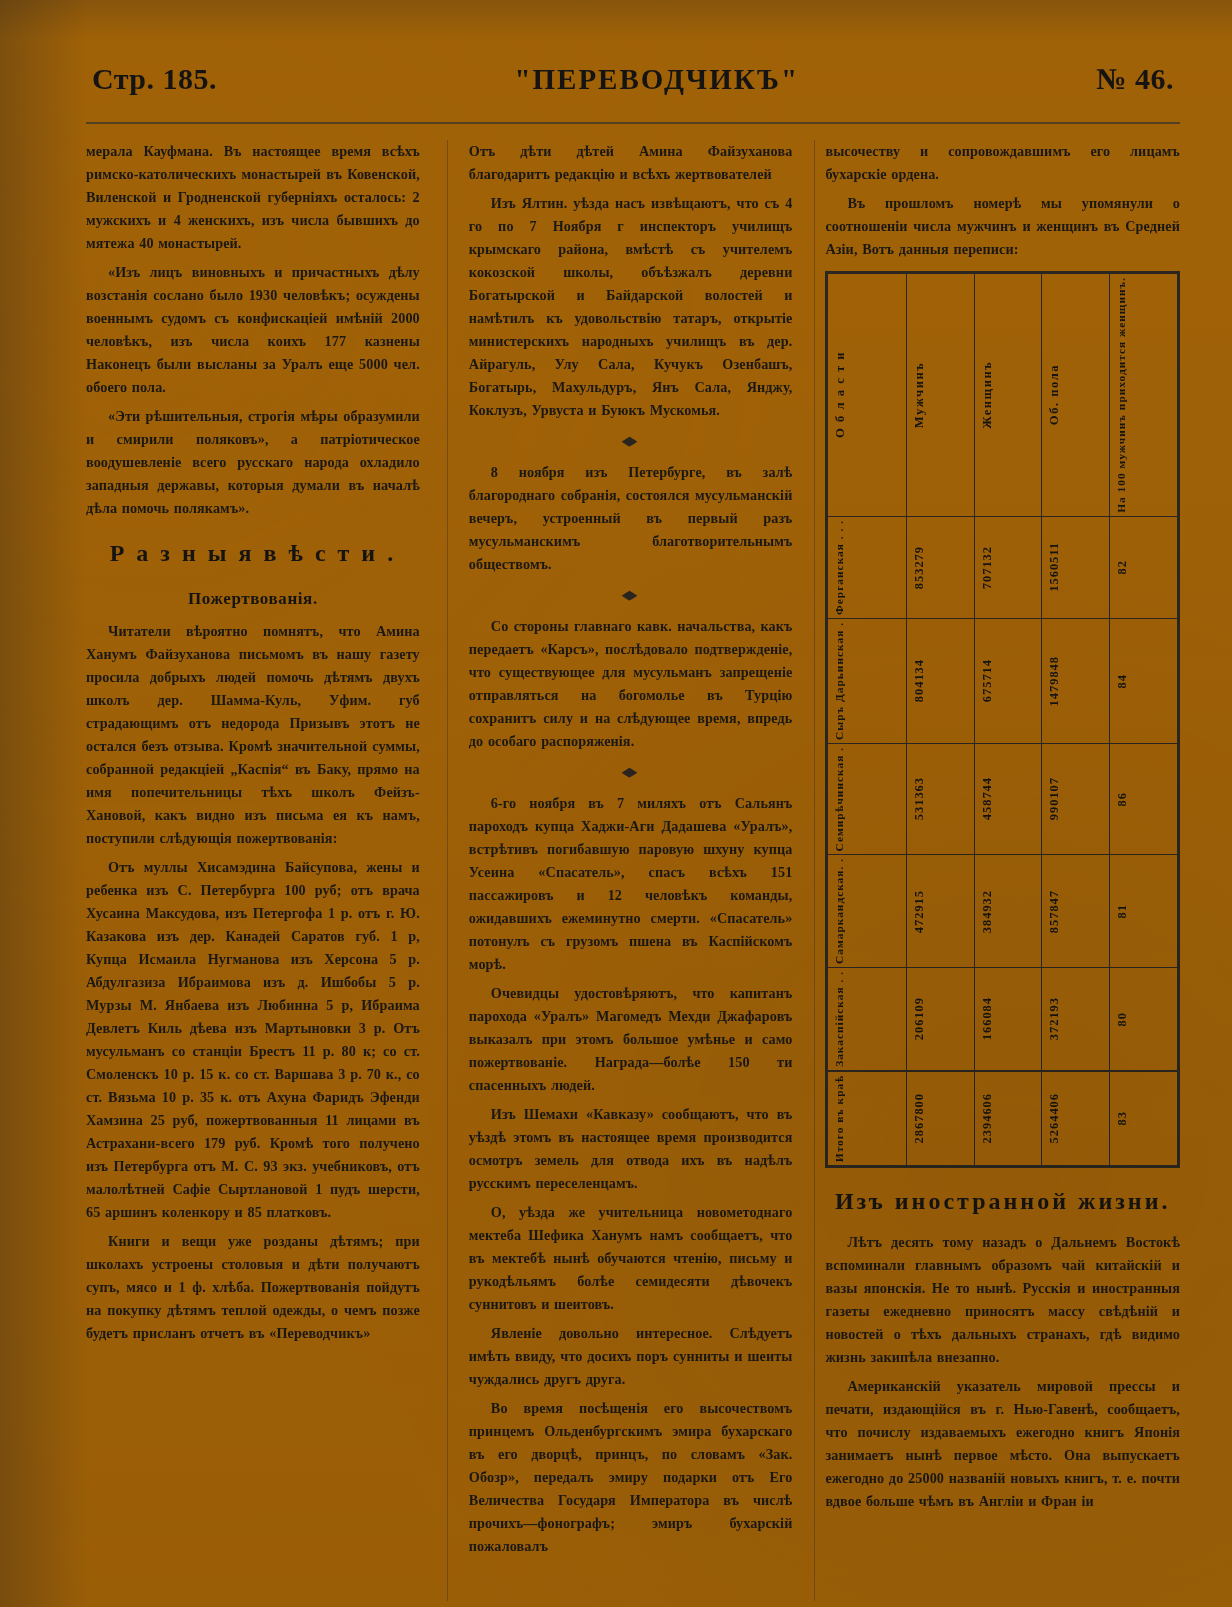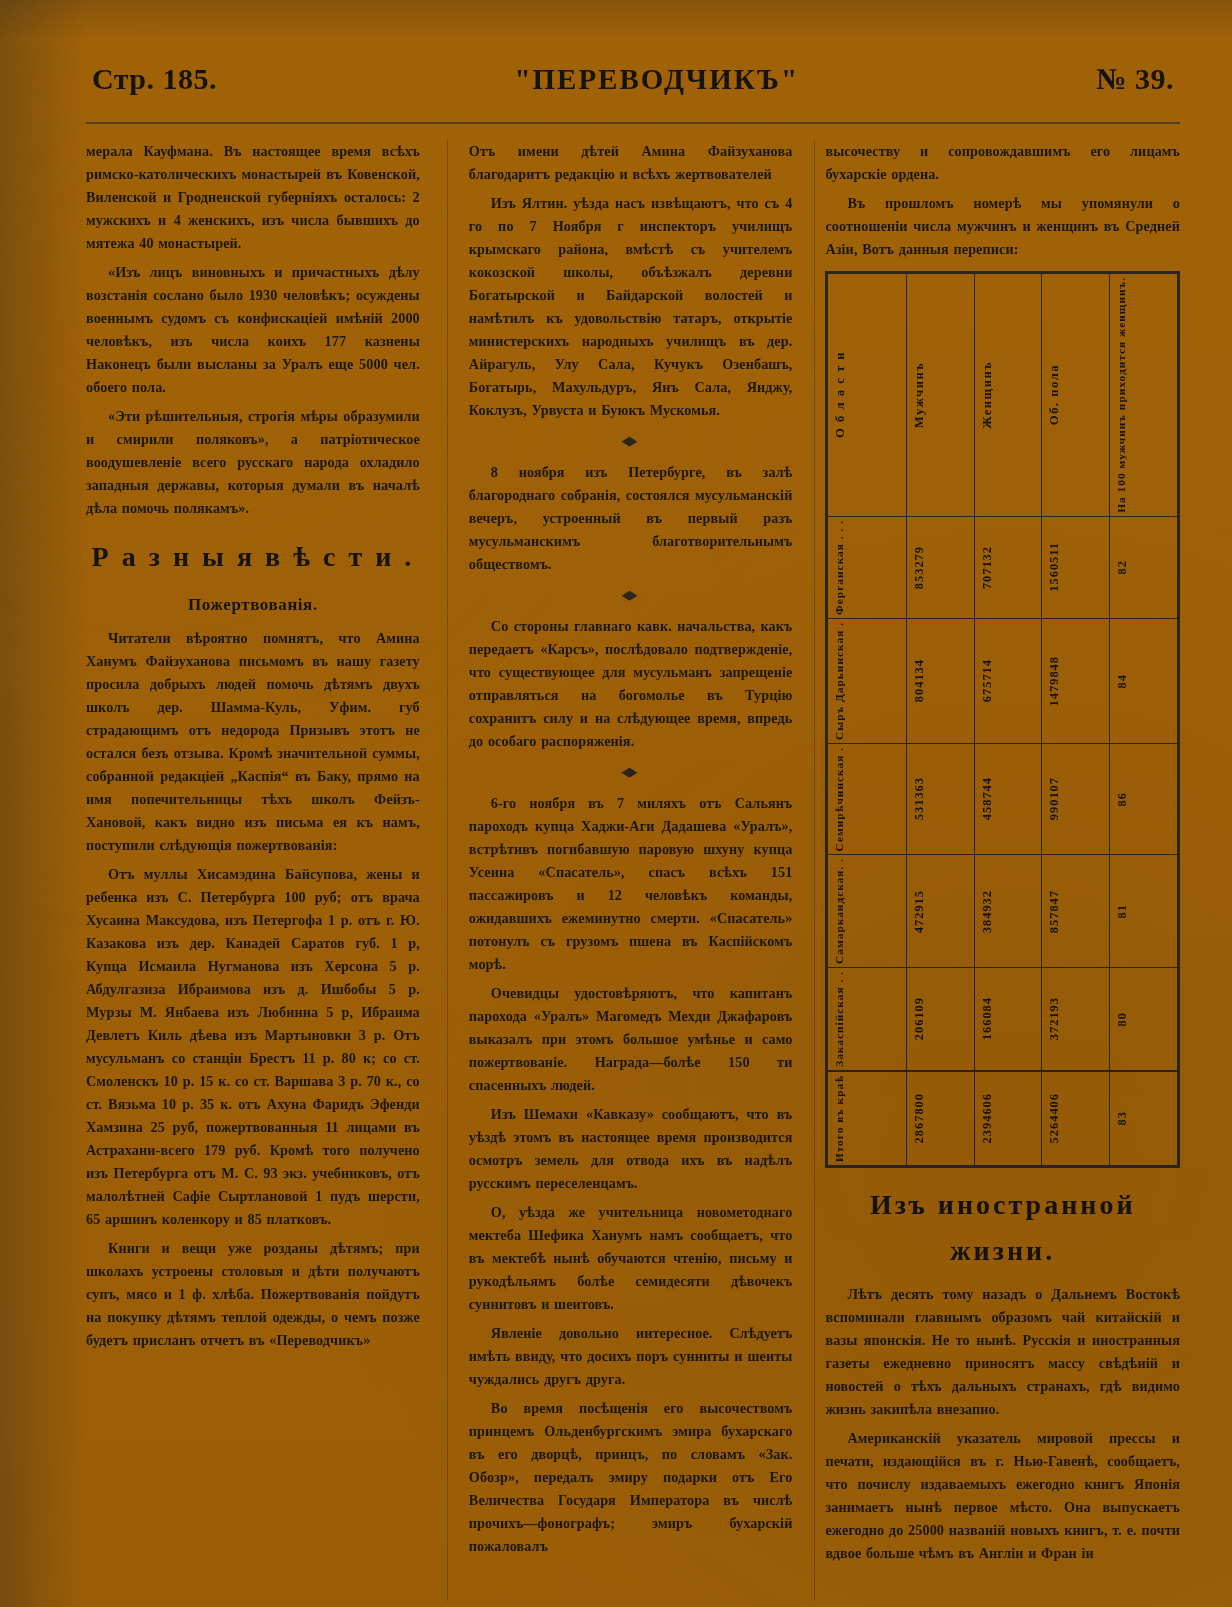--- a/index.html
+++ b/index.html
@@ -112,21 +112,21 @@
     font-weight: bold;
     letter-spacing: 0.1px;
     word-spacing: 1px;
     color: #1b1814;
   }
   p.para.noind { text-indent: 0; }
 
   h2.sec {
     margin: 14px 0 10px 0;
     text-align: center;
-    font-size: 28px;
+    font-size: 24px;
     font-weight: bold;
     letter-spacing: 3px;
   }
   h3.sub {
     margin: 12px 0 8px 0;
     text-align: center;
     font-size: 17px;
     font-weight: bold;
     letter-spacing: 0.6px;
   }
@@ -175,21 +175,21 @@
   }
 </style>
 </head>
 <body>
 
 <div class="page">
 
   <div class="masthead">
     <div class="pagenum">Стр. 185.</div>
     <div class="title">"ПЕРЕВОДЧИКЪ"</div>
-    <div class="issue">№ 39.</div>
+    <div class="issue">№ 46.</div>
   </div>
 
   <div class="rule"></div>
 
   <div class="columns">
     <div class="col-sep sep1"></div>
     <div class="col-sep sep2"></div>
 
     <div class="col col-1">
       <p class="para noind">мерала Кауфмана. Въ настоящее время всѣхъ римско-католическихъ монастырей въ Ковенской, Виленской и Гродненской губерніяхъ осталось: 2 мужскихъ и 4 женскихъ, изъ числа бывшихъ до мятежа 40 монастырей.</p>
@@ -200,21 +200,21 @@
 
 
       <h3 class="sub">Пожертвованія.</h3>
 
       <p class="para">Читатели вѣроятно помнятъ, что Амина Ханумъ Файзуханова письмомъ въ нашу газету просила добрыхъ людей помочь дѣтямъ двухъ школъ дер. Шамма-Куль, Уфим. губ страдающимъ отъ недорода Призывъ этотъ не остался безъ отзыва. Кромѣ значительной суммы, собранной редакціей „Каспія“ въ Баку, прямо на имя попечительницы тѣхъ школъ Фейзъ-Хановой, какъ видно изъ письма ея къ намъ, поступили слѣдующія пожертвованія:</p>
       <p class="para">Отъ муллы Хисамэдина Байсупова, жены и ребенка изъ С. Петербурга 100 руб; отъ врача Хусаина Максудова, изъ Петергофа 1 р. отъ г. Ю. Казакова изъ дер. Канадей Саратов губ. 1 р, Купца Исмаила Нугманова изъ Херсона 5 р. Абдулгазиза Ибраимова изъ д. Ишбобы 5 р. Мурзы М. Янбаева изъ Любинна 5 р, Ибраима Девлетъ Киль дѣева изъ Мартыновки 3 р. Отъ мусульманъ со станціи Брестъ 11 р. 80 к; со ст. Смоленскъ 10 р. 15 к. со ст. Варшава 3 р. 70 к., со ст. Вязьма 10 р. 35 к. отъ Ахуна Фаридъ Эфенди Хамзина 25 руб, пожертвованныя 11 лицами въ Астрахани-всего 179 руб. Кромѣ того получено изъ Петербурга отъ М. С. 93 экз. учебниковъ, отъ малолѣтней Сафіе Сыртлановой 1 пудъ шерсти, 65 аршинъ коленкору и 85 платковъ.</p>
       <p class="para">Книги и вещи уже розданы дѣтямъ; при школахъ устроены столовыя и дѣти получаютъ супъ, мясо и 1 ф. хлѣба. Пожертвованія пойдутъ на покупку дѣтямъ теплой одежды, о чемъ позже будетъ присланъ отчетъ въ «Переводчикъ»</p>
     </div>
 
     <div class="col col-2">
-      <p class="para noind">Отъ имени дѣтей Амина Файзуханова благодаритъ редакцію и всѣхъ жертвователей</p>
+      <p class="para noind">Отъ дѣти дѣтей Амина Файзуханова благодаритъ редакцію и всѣхъ жертвователей</p>
 
       <p class="para">Изъ Ялтин. уѣзда насъ извѣщаютъ, что съ 4 го по 7 Ноября г инспекторъ училищъ крымскаго района, вмѣстѣ съ учителемъ кокозской школы, объѣзжалъ деревни Богатырской и Байдарской волостей и намѣтилъ къ удовольствію татаръ, открытіе министерскихъ народныхъ училищъ въ дер. Айрагуль, Улу Сала, Кучукъ Озенбашъ, Богатырь, Махульдуръ, Янъ Сала, Янджу, Коклузъ, Урвуста и Буюкъ Мускомья.</p>
 
       <div class="divider"><span>◆</span></div>
 
       <p class="para">8 ноября изъ Петербурге, въ залѣ благороднаго собранія, состоялся мусульманскій вечеръ, устроенный въ первый разъ мусульманскимъ благотворительнымъ обществомъ.</p>
 
       <div class="divider"><span>◆</span></div>
 
       <p class="para">Со стороны главнаго кавк. начальства, какъ передаетъ «Карсъ», послѣдовало подтвержденіе, что существующее для мусульманъ запрещеніе отправляться на богомолье въ Турцію сохранитъ силу и на слѣдующее время, впредь до особаго распоряженія.</p>

